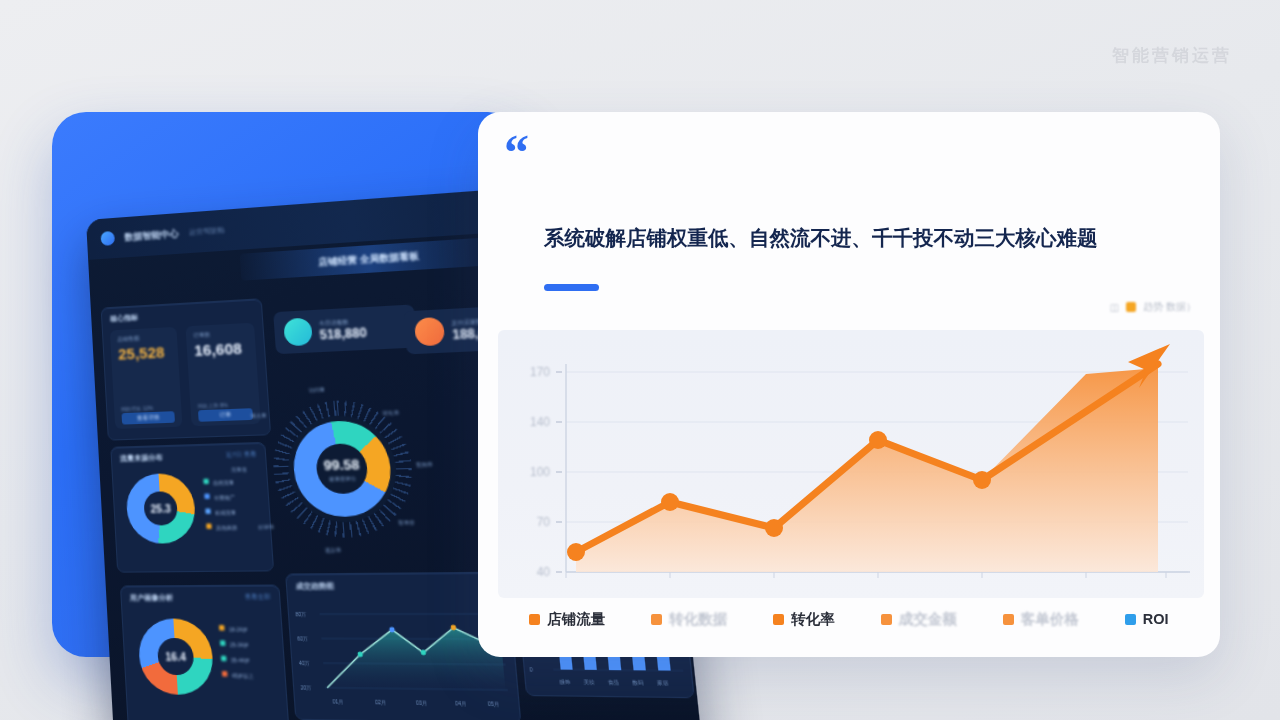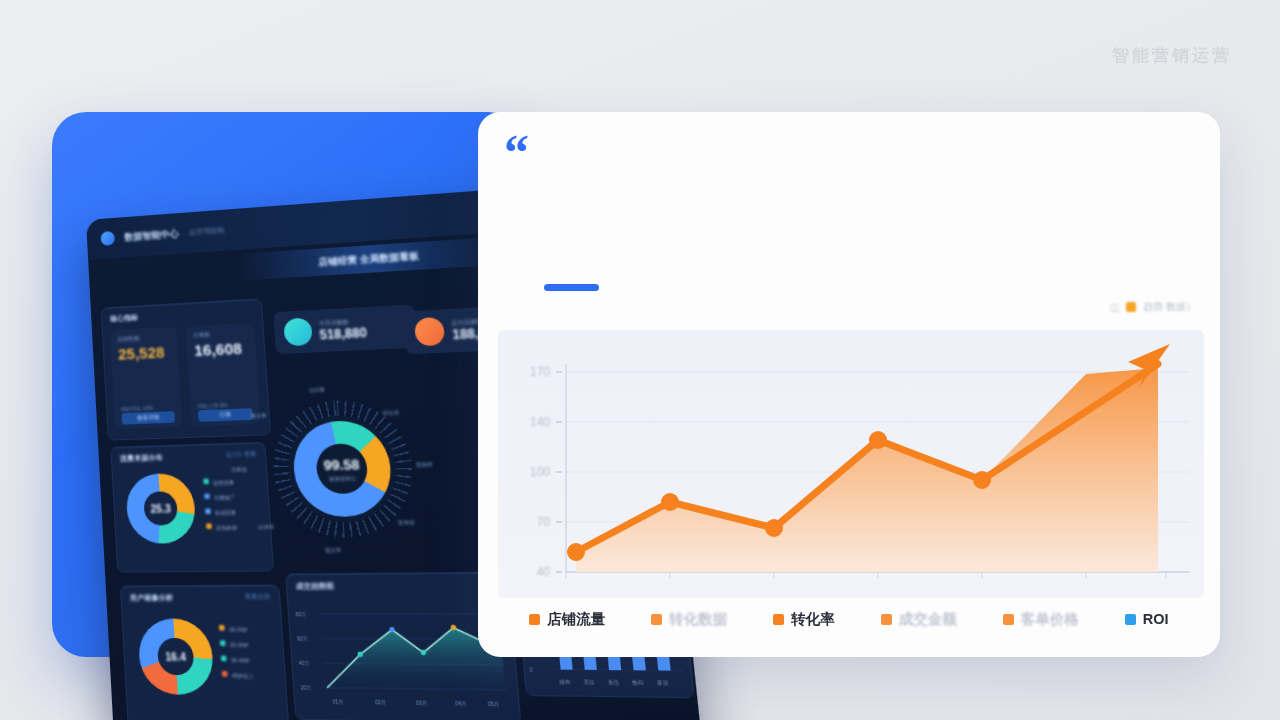--- a/index.html
+++ b/index.html
@@ -351,20 +351,21 @@
           </svg>
         </div>
 
       </div>
     </div>
   </div>
 
   <div class="panel">
 
     <div class="quote">“</div>
+    <div class="h2">系统破解店铺权重低、自然流不进、千千投不动三大核心难题</div>
     <div class="rule"></div>
 
     <div class="chart-tag">
       <span>◫</span>
       <span class="sw"></span>
       <span>趋势 数据）</span>
     </div>
 
     <div class="chart-zone">
       <svg viewBox="0 0 706 268" width="100%" height="100%" preserveAspectRatio="none">

